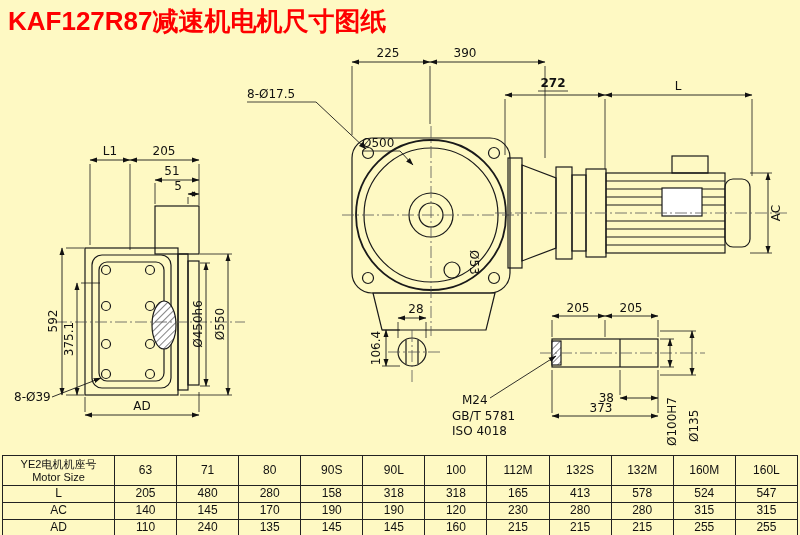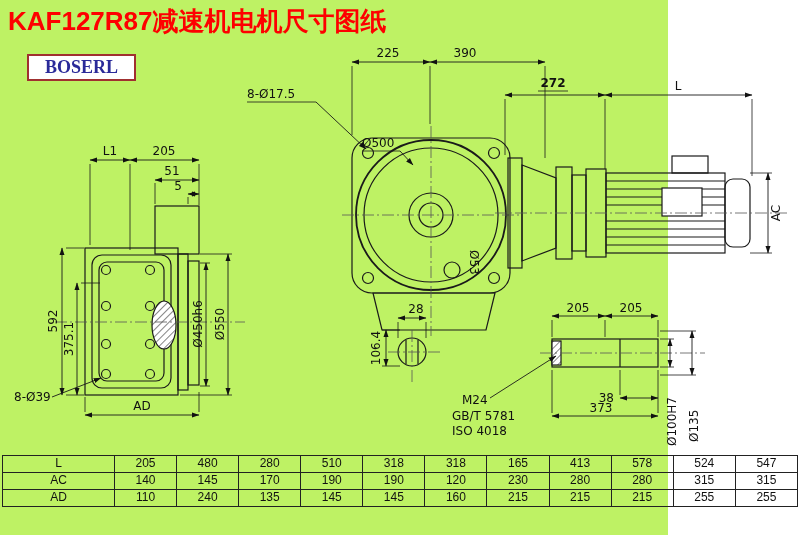--- a/index.html
+++ b/index.html
@@ -1,18 +1,18 @@
 <!DOCTYPE html>
 <html><head>
 <meta charset="utf-8">
 <style>
   * { box-sizing: border-box; margin: 0; padding: 0; }
   html,body { background:#fff; }
   body { width:800px; height:535px; overflow:hidden; font-family:"Liberation Sans", sans-serif; }
-  .page { position:relative; width:668px; height:535px; background:#bef264; }
+  .page { position:relative; width:800px; height:535px; background:#fef9c3; }
   .title { position:absolute; top:4px; left:8px; font-size:26px; font-weight:bold; color:#fe0000; }
   .brand { position:absolute; top:54px; left:27px; border:2px solid #a03030; color:#2a2a99;
            font-family:"Liberation Serif", serif; font-size:18px; font-weight:600; padding:1px 16px; background:#fff; }
   svg.drawing { position:absolute; top:38px; left:0; }
   .ol  { fill:none; stroke:#1a1a1a; stroke-width:1.2; }
   .olb { fill:none; stroke:#1a1a1a; stroke-width:1.8; }
   .cl  { fill:none; stroke:#555; stroke-width:0.8; stroke-dasharray:12 3 2 3; }
   .dl  { fill:none; stroke:#1a1a1a; stroke-width:0.9; }
   .xl  { fill:none; stroke:#1a1a1a; stroke-width:0.8; }
   .tx text { font:12px "DejaVu Sans", sans-serif; fill:#111; }
@@ -25,21 +25,20 @@
       text-align:center; padding:0; height:17px; line-height:1.15; color:#111; }
   .size-table tr.hdr-row th { height:30px; }
   .size-table th.hdr div { font-size:11px; }
 </style>
 </head>
 <body>
 
 <div class="page">
 
   <h1 class="title">KAF127R87减速机电机尺寸图纸</h1>
-  <div class="brand">BOSERL</div>
 
   <svg class="drawing" width="800" height="417" viewBox="0 0 800 417" xmlns="http://www.w3.org/2000/svg">
     <defs>
       <marker id="arr" viewBox="0 0 10 10" refX="9" refY="5" markerWidth="9" markerHeight="9" orient="auto-start-reverse">
         <path d="M0,1.8 L9.5,5 L0,8.2 z"></path>
       </marker>
       <pattern id="hatch" width="5" height="5" patternUnits="userSpaceOnUse" patternTransform="rotate(45)">
         <rect width="5" height="5" fill="#fff"></rect>
         <line x1="0" y1="0" x2="0" y2="5" stroke="#666" stroke-width="1.6"></line>
       </pattern>
@@ -257,26 +256,43 @@
         <col>
         <col>
         <col>
         <col>
         <col>
         <col>
         <col>
         <col>
     </colgroup>
     <tbody>
+      <tr class="hdr-row">
+        <th class="hdr">
+          <div>YE2电机机座号</div>
+          <div>Motor Size</div>
+        </th>
+        <th>63</th>
+        <th>71</th>
+        <th>80</th>
+        <th>90S</th>
+        <th>90L</th>
+        <th>100</th>
+        <th>112M</th>
+        <th>132S</th>
+        <th>132M</th>
+        <th>160M</th>
+        <th>160L</th>
+      </tr>
       <tr>
         <th>L</th>
         <td>205</td>
         <td>480</td>
         <td>280</td>
-        <td>510</td>
+        <td>158</td>
         <td>318</td>
         <td>318</td>
         <td>165</td>
         <td>413</td>
         <td>578</td>
         <td>524</td>
         <td>547</td>
       </tr>
       <tr>
         <th>AC</th>

